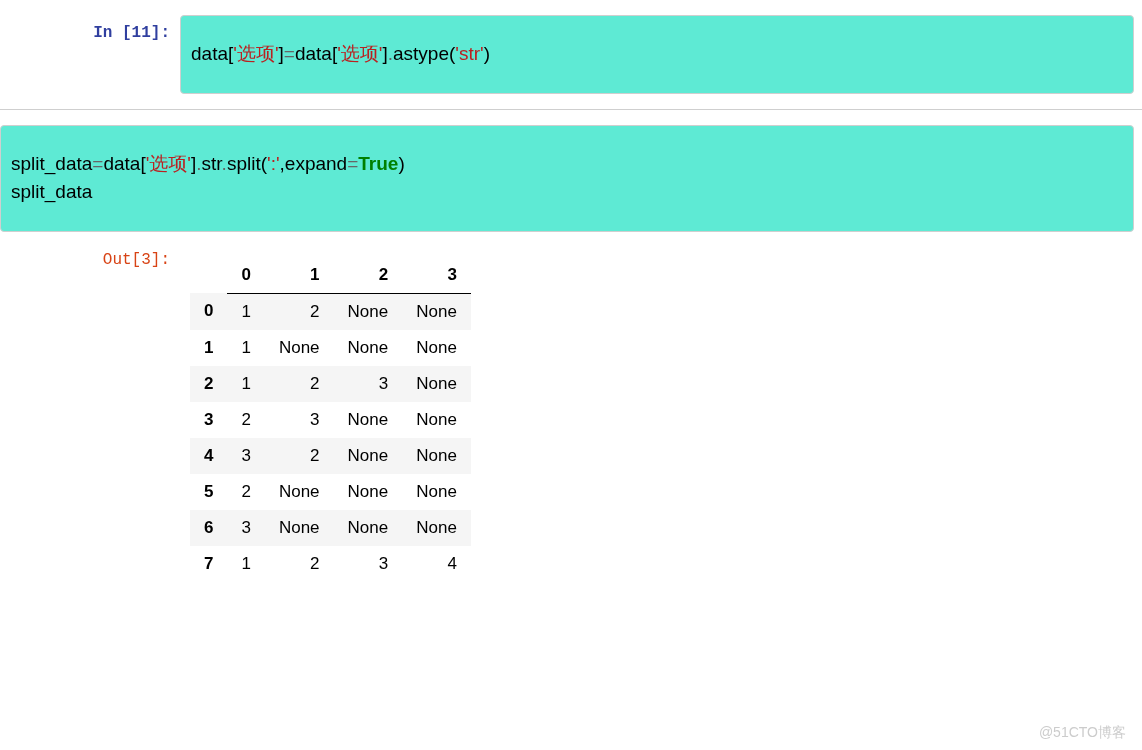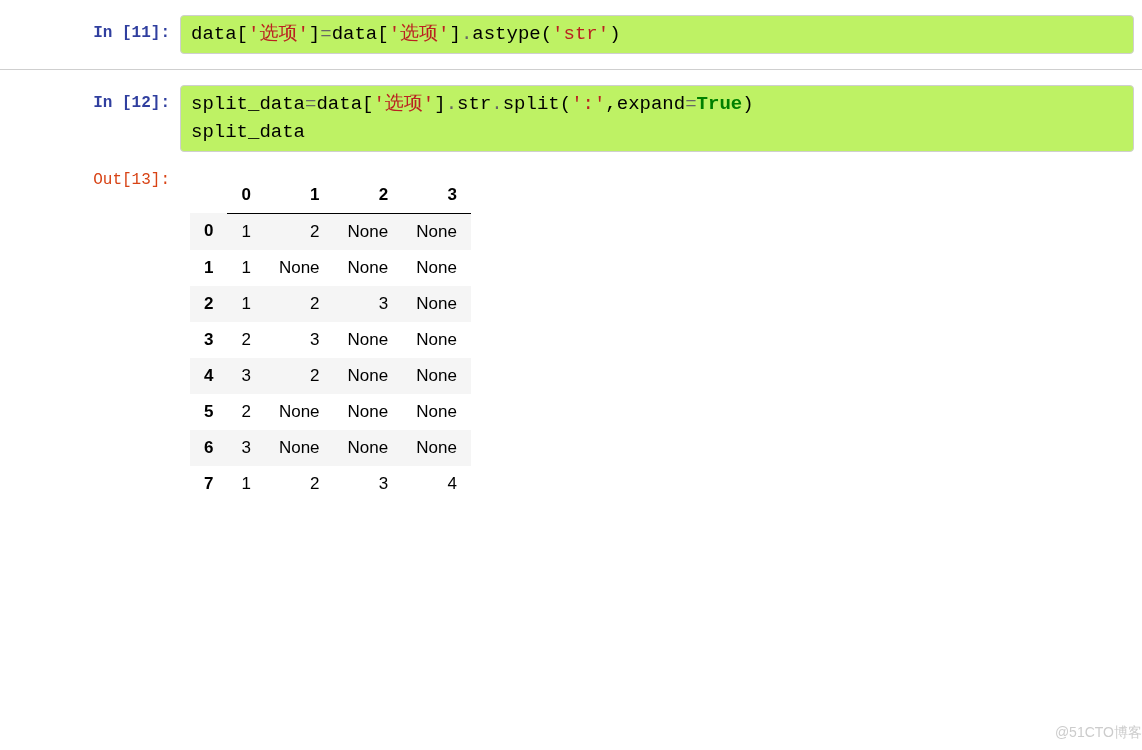--- a/index.html
+++ b/index.html
@@ -35,25 +35,25 @@
     .prompt-in {
       color: #303F9F;
       font-weight: bold;
     }
     .prompt-out {
       color: #D84315;
       font-weight: normal;
     }
     .input-area {
       flex: 1;
-      background: #bef264;
+      background: #5eead4;
       border: 1px solid #cfcfcf;
       border-radius: 4px;
-      padding: 4px 10px;
-      font-family: Liberation Mono, monospace;
+      padding: 24px 10px;
+      font-family: Liberation Sans, sans-serif;
       font-size: 19px;
       line-height: 1.5;
       margin-right: 8px;
     }
     .output-area {
       flex: 1;
       padding-left: 10px;
       padding-top: 5px;
     }
     .code-line {
@@ -92,21 +92,21 @@
     }
     .dataframe tbody tr:nth-child(odd) {
       background: #f5f5f5;
     }
     .dataframe tbody tr:nth-child(even) {
       background: #fff;
     }
     .watermark {
       position: absolute;
       bottom: 8px;
-      right: 0;
+      right: 16px;
       color: #ccc;
       font-size: 14px;
     }
     .first-cell {
       padding-top: 15px;
     }
   </style>
 </head>
 <body>
 
@@ -115,32 +115,29 @@
     <span class="prompt-in">In [11]:</span>
   </div>
   <div class="input-area">
     <div class="code-line"><span class="tok-black">data[</span><span class="tok-red">'选项'</span><span class="tok-black">]</span><span class="tok-op">=</span><span class="tok-black">data[</span><span class="tok-red">'选项'</span><span class="tok-black">]</span><span class="tok-op">.</span><span class="tok-black">astype(</span><span class="tok-red">'str'</span><span class="tok-black">)</span></div>
   </div>
 </div>
 
 <div class="cell-divider"></div>
 
 <div class="cell">
-  <div class="prompt-area">
-    <span class="prompt-in">In [12]:</span>
-  </div>
   <div class="input-area">
     <div class="code-line"><span class="tok-black">split_data</span><span class="tok-op">=</span><span class="tok-black">data[</span><span class="tok-red">'选项'</span><span class="tok-black">]</span><span class="tok-op">.</span><span class="tok-black">str</span><span class="tok-op">.</span><span class="tok-black">split(</span><span class="tok-red">':'</span><span class="tok-black">,expand</span><span class="tok-op">=</span><span class="tok-green">True</span><span class="tok-black">)</span></div>
     <div class="code-line"><span class="tok-black">split_data</span></div>
   </div>
 </div>
 
 <div class="cell">
   <div class="prompt-area">
-    <span class="prompt-out">Out[13]:</span>
+    <span class="prompt-out">Out[3]:</span>
   </div>
   <div class="output-area">
     <table class="dataframe">
       <thead>
         <tr>
           <th></th>
           <th>0</th>
           <th>1</th>
           <th>2</th>
           <th>3</th>

